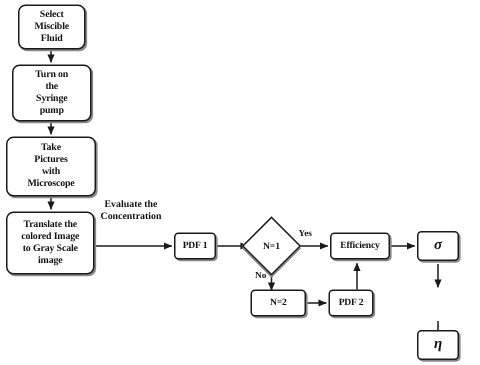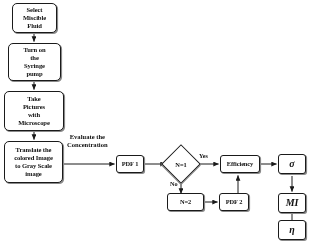--- a/index.html
+++ b/index.html
@@ -199,21 +199,18 @@
   </div>
 
   <div class="node soft small-node" style="left:220px; top:155px; width:40px; height:18px;">
     <span>Efficiency</span>
   </div>
 
   <div class="node soft sym-node" style="left:278px; top:154px; width:28px; height:20px;">
     <span>σ</span>
   </div>
 
-  <div class="node soft sym-node" style="left:278px; top:193px; width:28px; height:20px;">
-    <span>MI</span>
-  </div>
 
   <div class="node soft sym-node" style="left:278px; top:220px; width:28px; height:20px;">
     <span>η</span>
   </div>
 
 </div>
 
 </body></html>

